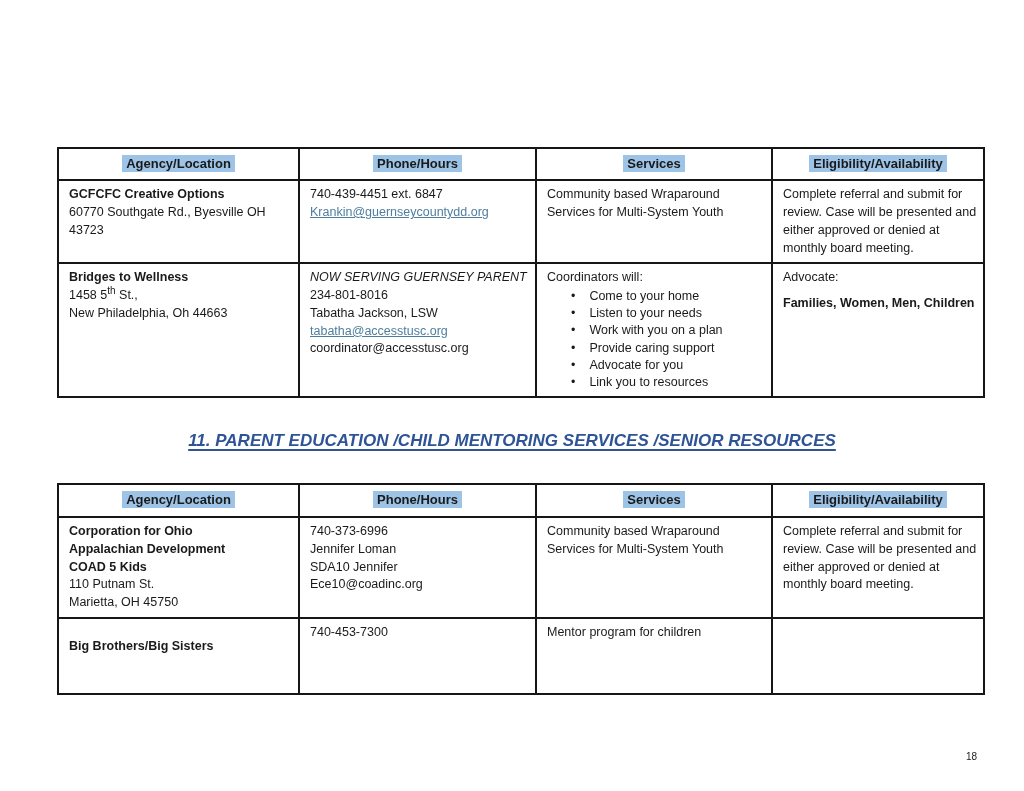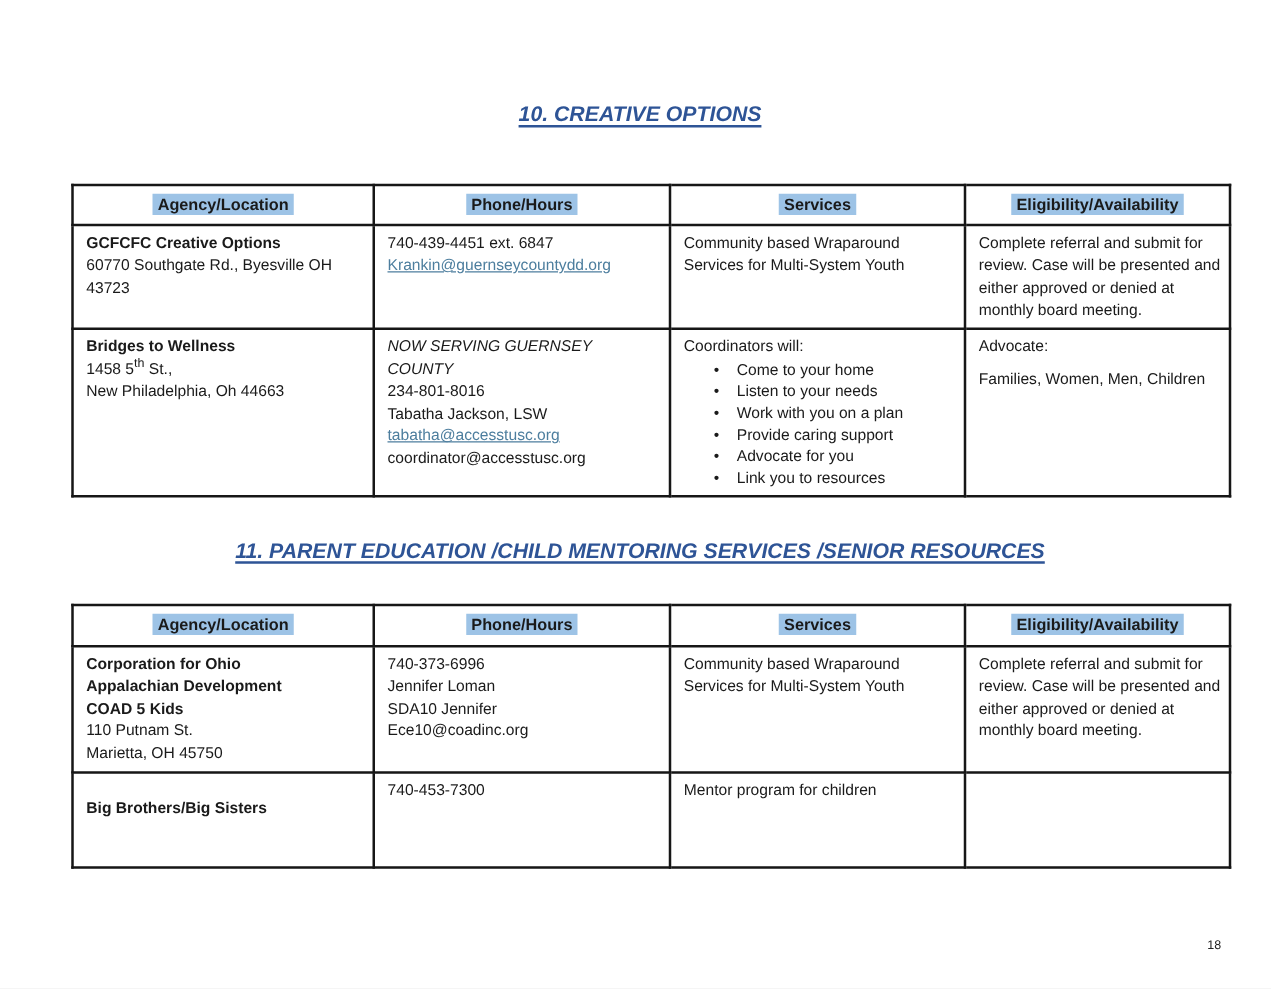--- a/index.html
+++ b/index.html
@@ -89,36 +89,35 @@
   ul.bullets li {
     display: flex;
     line-height: 1.37;
   }
   ul.bullets li::before {
     content: "\2022";
     margin-left: 24px;
     margin-right: 14px;
     flex: 0 0 auto;
   }
-  .serving-gap { margin-top: 8px; }
+  .serving-gap { margin-top: 8px; font-weight: bold; }
   .pad-top-cell-text { margin-top: 14px; }
   .page-number {
     position: absolute;
     top: 751px;
     right: 47px;
     font-size: 10px;
     color: #222222;
   }
 </style>
 </head>
 <body>
 
 <div class="page">
 
-  <h2 class="section-title title-1">10. CREATIVE OPTIONS</h2>
 
   <table class="resource-table table-1">
     <colgroup>
       <col style="width:241px">
         <col style="width:237px">
         <col style="width:236px">
         <col style="width:212px">
     </colgroup>
     <thead>
       <tr class="t1-header">
@@ -146,21 +145,21 @@
           <div>Complete referral and submit for review. Case will be presented and either approved or denied at monthly board meeting.</div>
         </td>
       </tr>
       <tr class="t1-row2">
         <td>
           <div class="bold">Bridges to Wellness</div>
           <div><span>1458 5</span><sup class="ord">th</sup><span> St.,</span></div>
           <div>New Philadelphia, Oh 44663</div>
         </td>
         <td class="cell-flush">
-          <div class="italic">NOW SERVING GUERNSEY COUNTY</div>
+          <div class="italic">NOW SERVING GUERNSEY PARENT</div>
           <div>234-801-8016</div>
           <div>Tabatha Jackson, LSW</div>
           <div><a class="email-link">tabatha@accesstusc.org</a></div>
           <div>coordinator@accesstusc.org</div>
         </td>
         <td class="cell-flush">
           <div>Coordinators will:</div>
           <ul class="bullets">
             <li>Come to your home</li>
             <li>Listen to your needs</li>

